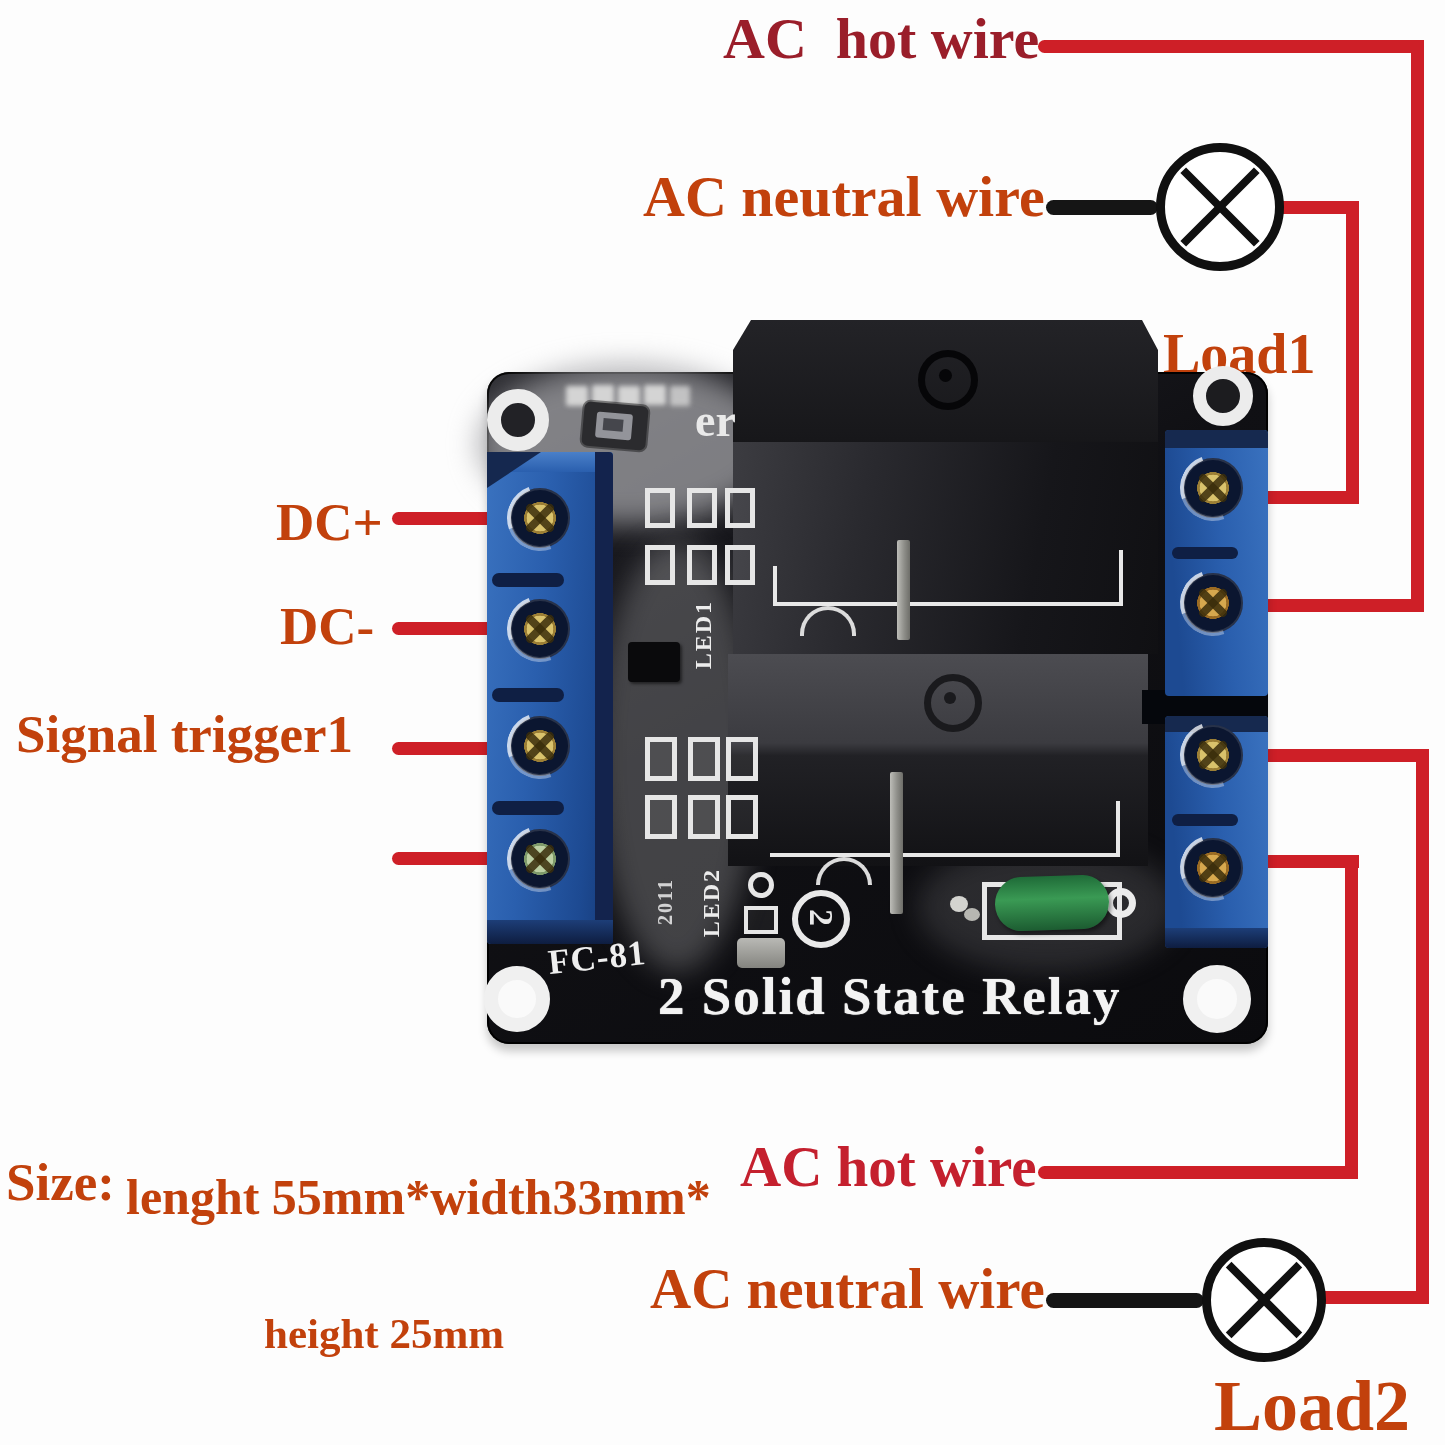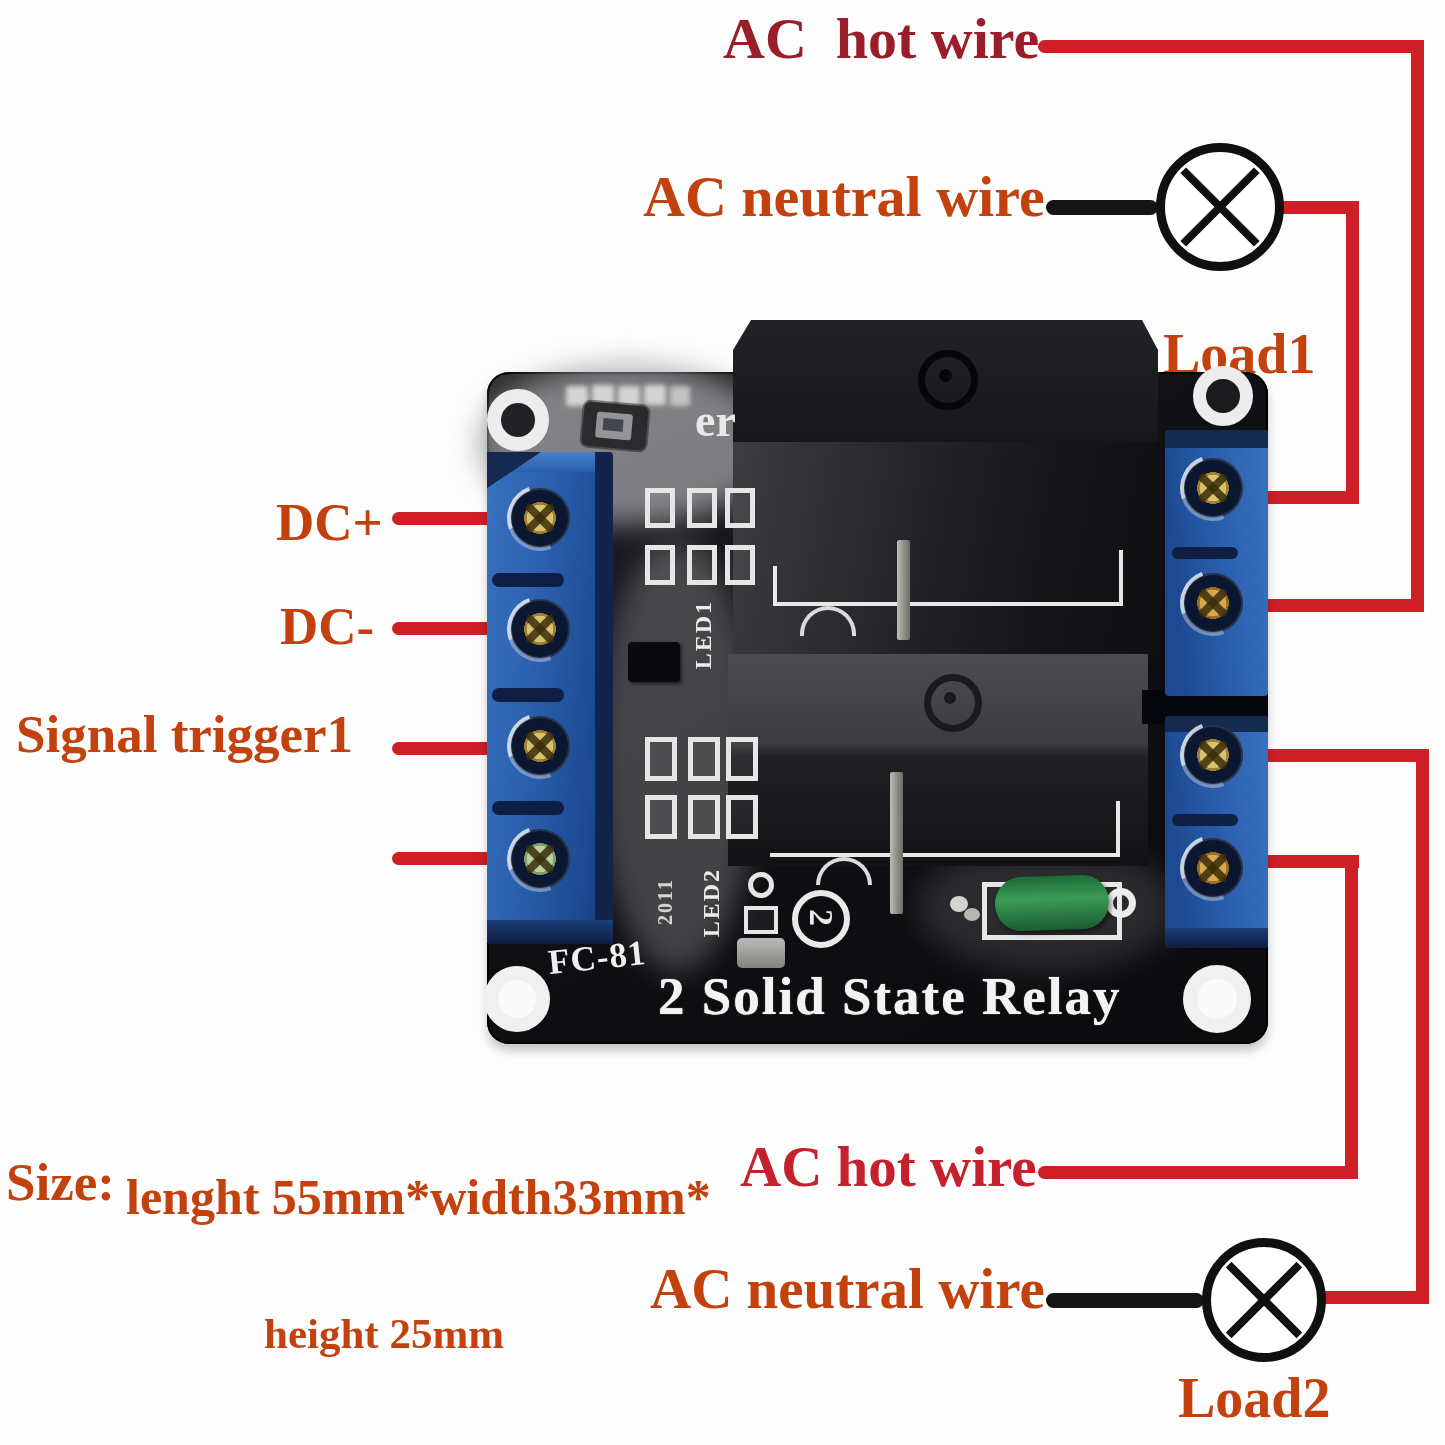--- a/index.html
+++ b/index.html
@@ -85,21 +85,21 @@
   <div class="label" style="left:276px;top:496px;font-size:53px;">DC+</div>
   <div class="label" style="left:280px;top:600px;font-size:53px;">DC-</div>
   <div class="label" style="left:16px;top:708px;font-size:53px;">Signal trigger1</div>
 
   <div class="label" style="left:6px;top:1156px;font-size:53px;">Size:</div>
   <div class="label" style="left:126px;top:1172px;font-size:50px;">lenght 55mm*width33mm*</div>
   <div class="label" style="left:264px;top:1288px;font-size:43px;margin-top:24px;">height 25mm</div>
 
   <div class="label" style="left:740px;top:1138px;font-size:57px;color:#c4202e;">AC hot wire</div>
   <div class="label" style="left:650px;top:1260px;font-size:57px;">AC neutral wire</div>
-  <div class="label" style="left:1178px;top:1370px;font-size:56px;">Load2</div>
+  <div class="label" style="left:1214px;top:1370px;font-size:72px;">Load2</div>
 
   <div id="board">
 
     <div class="glow" style="left:-10px;top:-8px;width:300px;height:160px;background:rgba(160,160,164,.75);"></div>
     <div class="glow" style="left:110px;top:170px;width:160px;height:430px;background:rgba(130,130,134,.45);"></div>
     <div class="glow" style="left:430px;top:470px;width:260px;height:130px;background:rgba(120,120,122,.28);"></div>
 
     <div class="hole" style="left:0px;top:17px;width:62px;height:62px;border:14px solid #ececec;background:#222226;"></div>
     <div class="hole" style="left:706px;top:-6px;width:60px;height:60px;border:13px solid #ececec;background:#1c1c1f;"></div>
     <div class="hole" style="left:-3px;top:594px;width:66px;height:66px;border:14px solid #f0f0f0;background:#fafafa;"></div>

